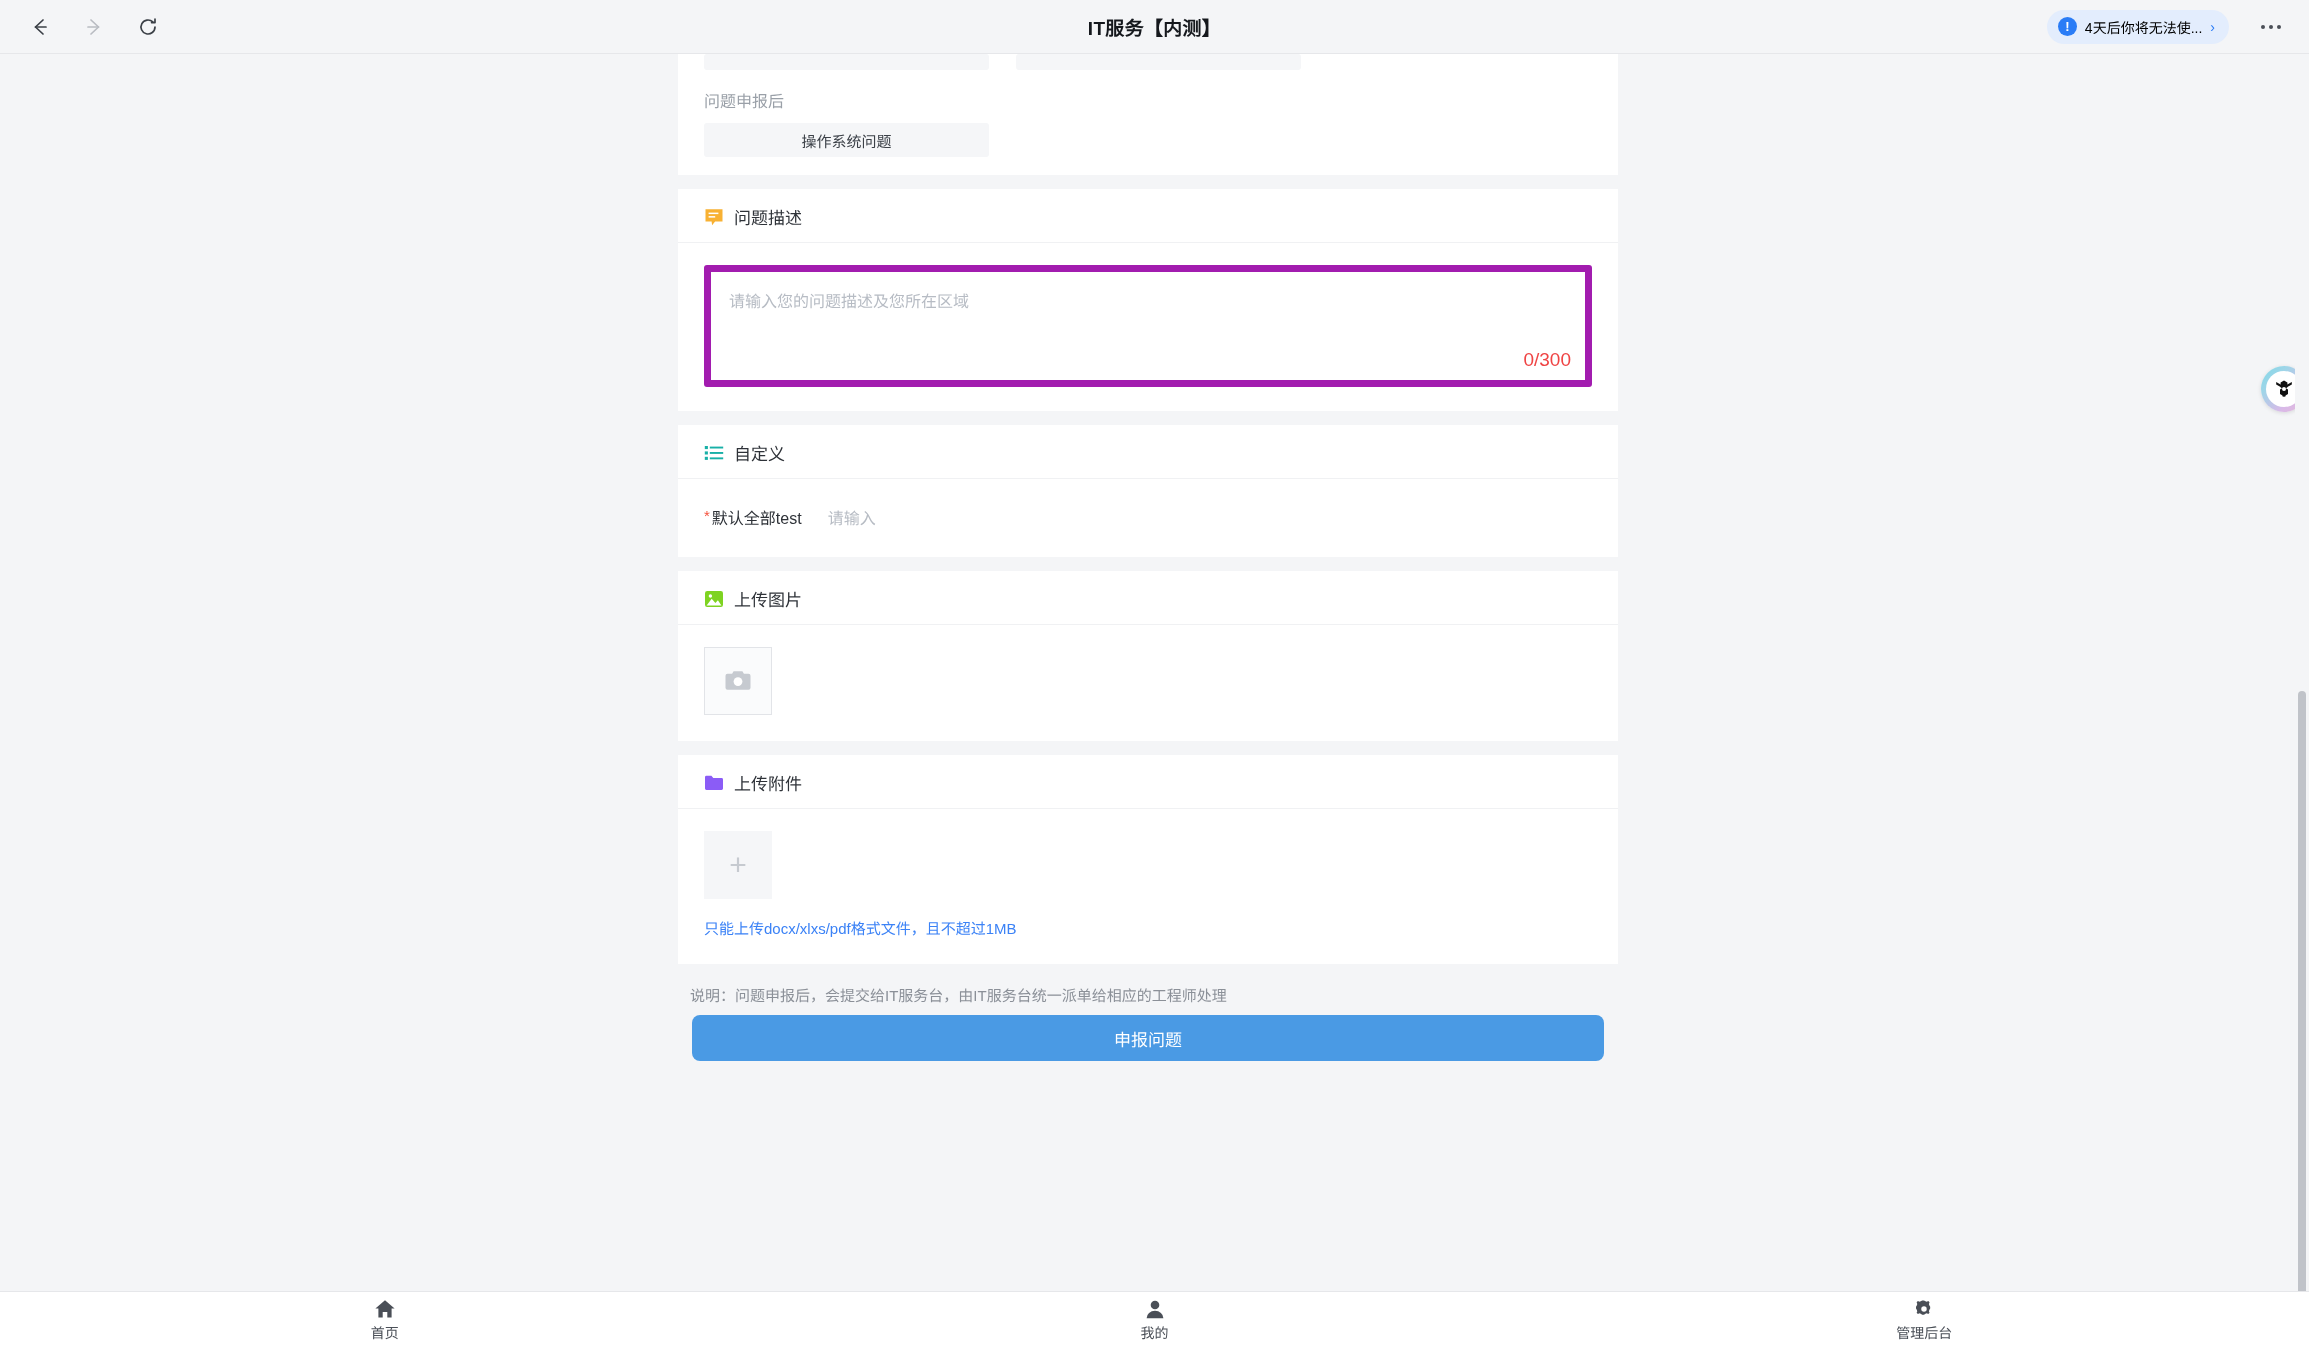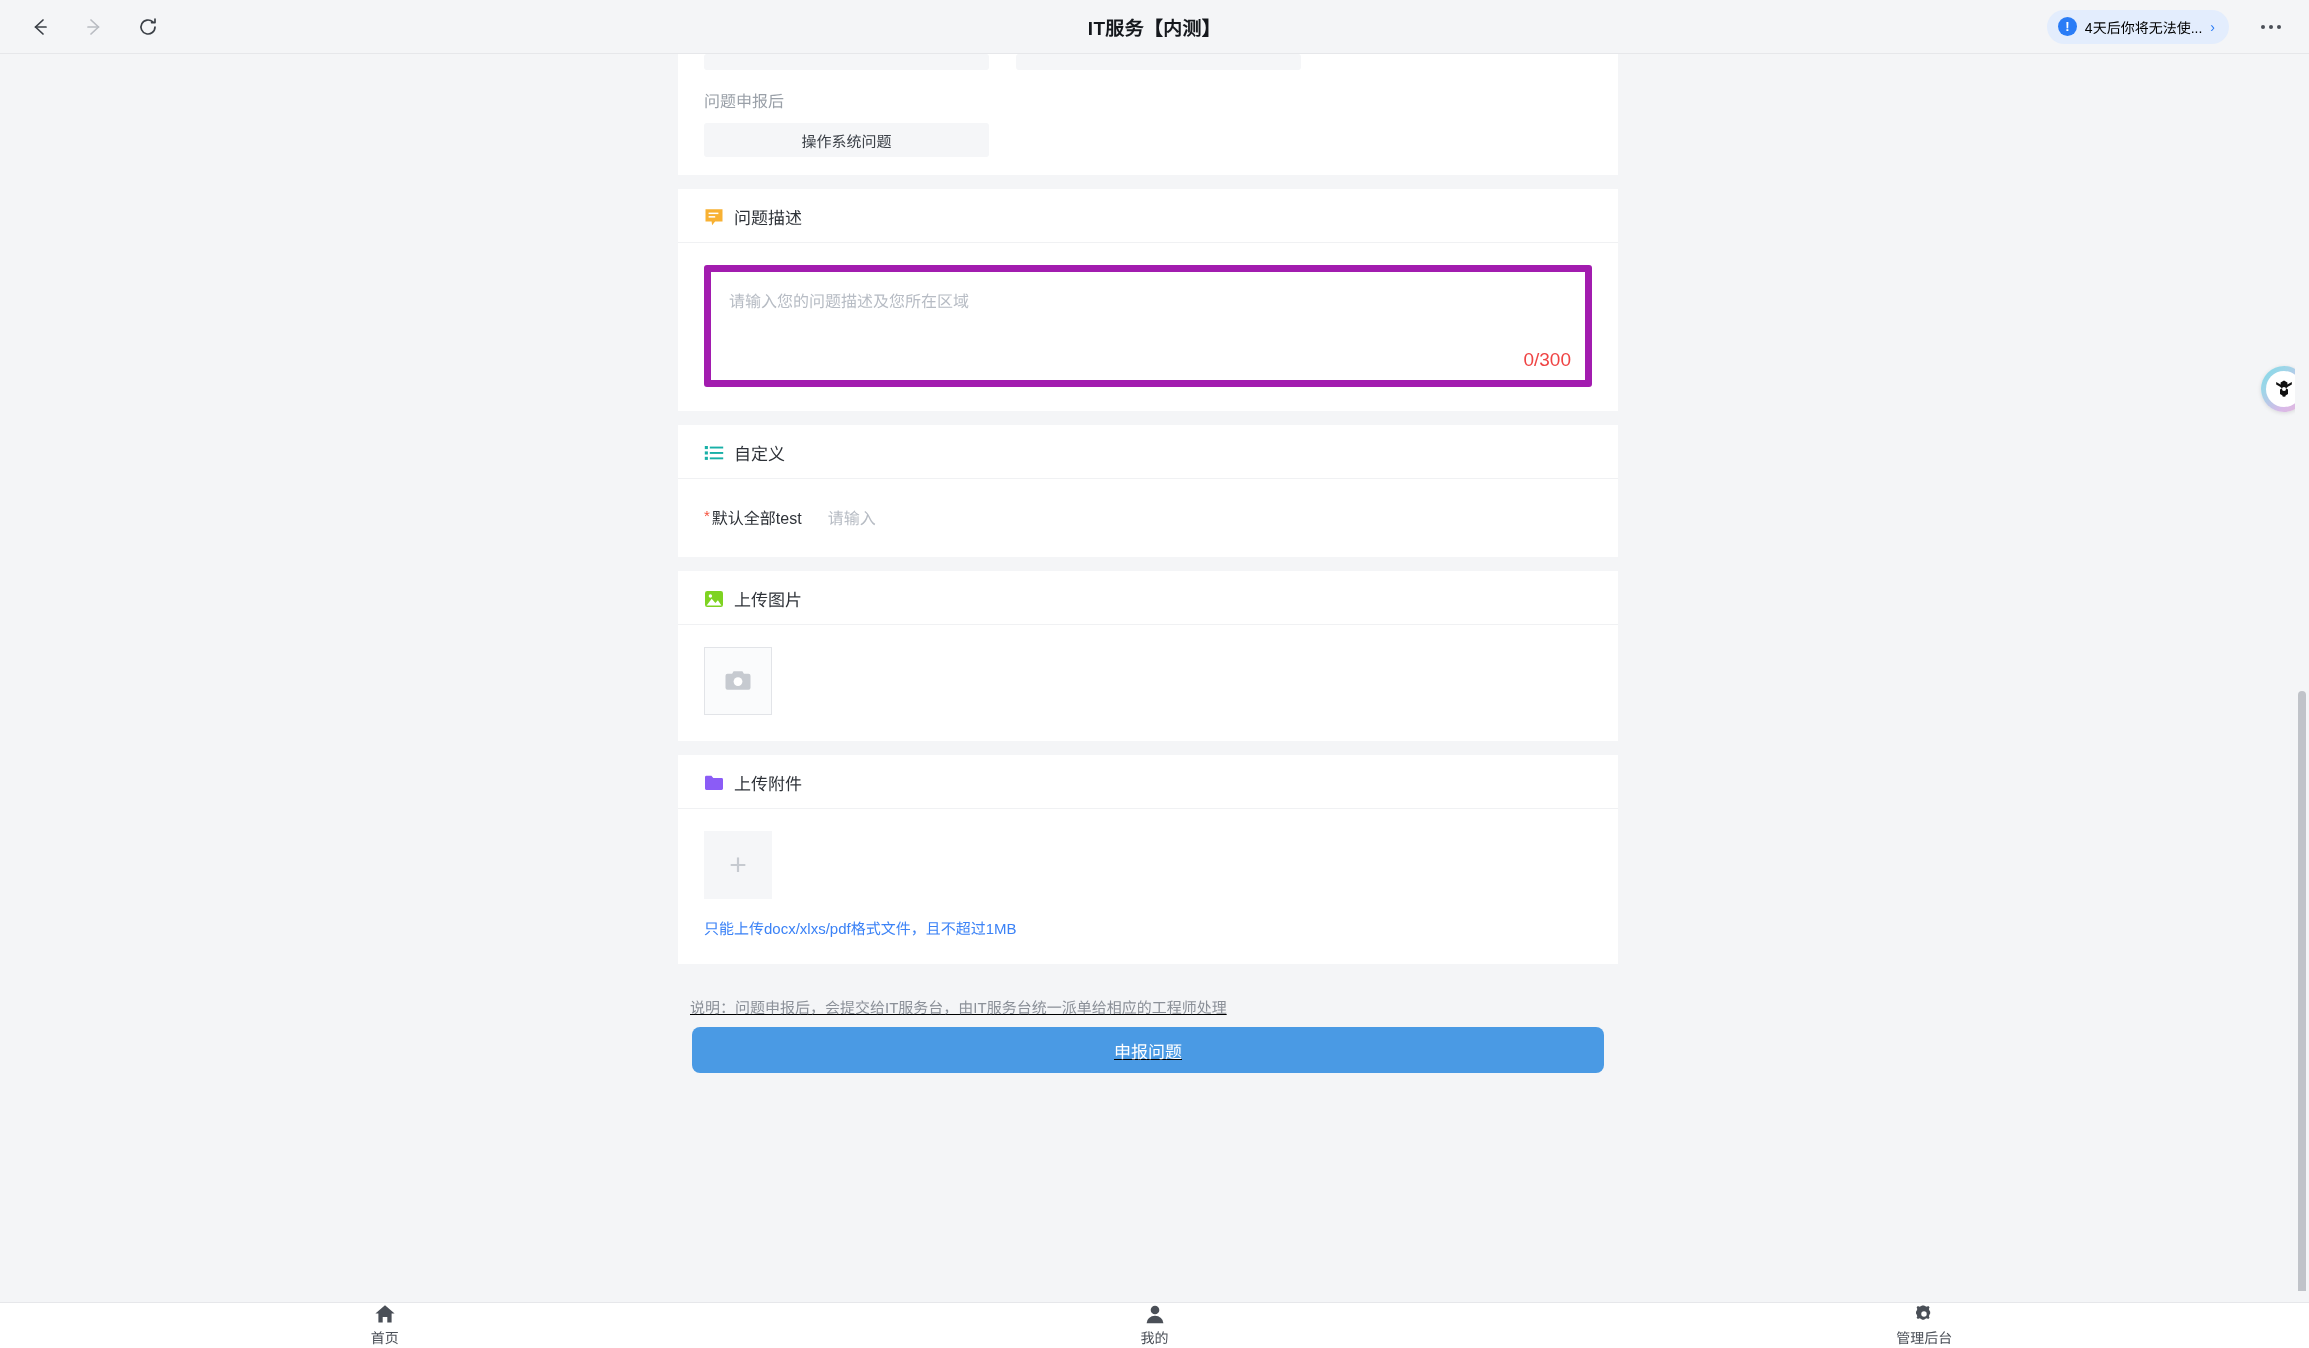--- a/index.html
+++ b/index.html
@@ -232,22 +232,21 @@
   .upload-hint {
     margin-top: 18px;
     font-size: 15px;
     color: #3b82f6;
   }
 
   
   .footer-zone {
     width: 940px;
     padding: 0;
-    margin-top: 32px;
-    text-decoration: underline;
+    margin-top: 20px;
   }
   .footer-note {
     font-size: 15px;
     color: #8b9098;
     padding: 0 0 10px 12px;
   }
   .submit-btn {
     display: block;
     width: 912px;
     margin: 0 auto;
@@ -259,21 +258,21 @@
     font-size: 17px;
     font-family: inherit;
     cursor: pointer;
   }
 
   
   .tabbar {
     position: absolute;
     bottom: 0; left: 0;
     width: 2309px;
-    height: 46px;
+    height: 57px;
     background: #ffffff;
     border-top: 1px solid #e6e7ea;
     display: flex;
     align-items: center;
   }
   .tab-item {
     flex: 1 1 0;
     display: flex;
     flex-direction: column;
     align-items: center;

